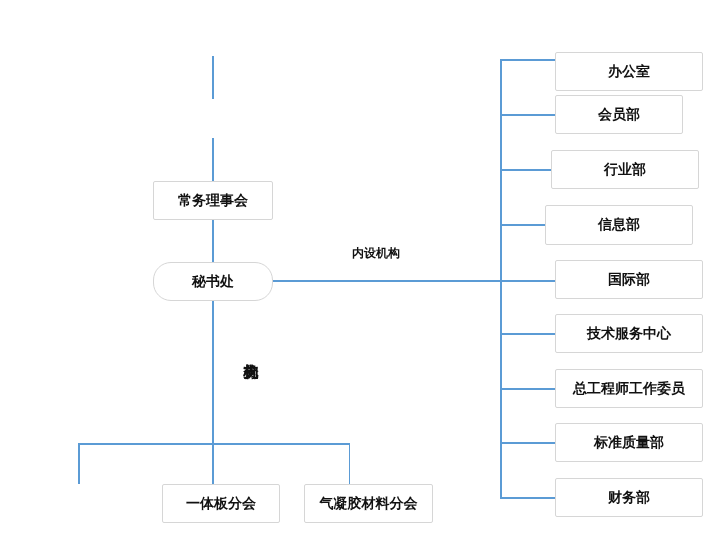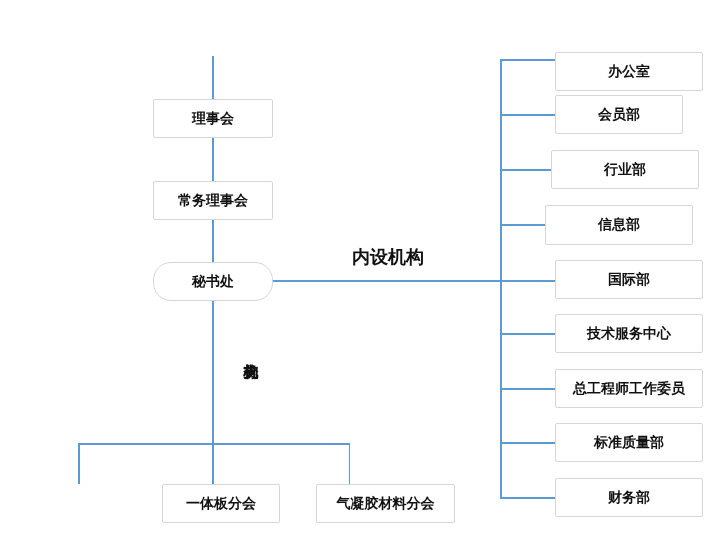--- a/index.html
+++ b/index.html
@@ -31,57 +31,56 @@
     z-index: 2;
   }
   .line {
     position: absolute;
     background: #5b9bd5;
     z-index: 1;
   }
   .hlabel {
     position: absolute;
     font-weight: bold;
-    font-size: 18px;
+    font-size: 12px;
     color: #111111;
     white-space: nowrap;
     z-index: 3;
   }
   .vlabel {
     position: absolute;
     font-weight: bold;
     font-size: 15px;
     color: #111111;
     writing-mode: vertical-rl;
     text-orientation: upright;
     line-height: 1;
     z-index: 3;
   }
 </style>
 </head>
 <body>
 
 <div id="org-chart">
 
-  <div class="box" style="left: 153px; top: 99px; width: 120px; height: 39px; border-color: rgb(214, 214, 214);">理事会</div>
   <div class="box" style="left: 153px; top: 181px; width: 120px; height: 39px; border-color: rgb(214, 214, 214);">常务理事会</div>
   <div class="box" style="left: 153px; top: 262px; width: 120px; height: 39px; border-color: rgb(214, 214, 214); border-radius: 18px;">秘书处</div>
 
   <div class="box" style="left: 555px; top: 40px; width: 148px; height: 39px; border-color: rgb(214, 214, 214); margin-top: 12px;">办公室</div>
   <div class="box" style="left: 555px; top: 95px; width: 128px; height: 39px; border-color: rgb(214, 214, 214);">会员部</div>
   <div class="box" style="left: 551px; top: 150px; width: 148px; height: 39px; border-color: rgb(214, 214, 214);">行业部</div>
   <div class="box" style="left: 545px; top: 205px; width: 148px; height: 40px; border-color: rgb(214, 214, 214);">信息部</div>
   <div class="box" style="left: 555px; top: 260px; width: 148px; height: 39px; border-color: rgb(214, 214, 214);">国际部</div>
   <div class="box" style="left: 555px; top: 314px; width: 148px; height: 39px; border-color: rgb(214, 214, 214);">技术服务中心</div>
   <div class="box" style="left: 555px; top: 423px; width: 148px; height: 39px; border-color: rgb(214, 214, 214);">标准质量部</div>
   <div class="box" style="left: 555px; top: 369px; width: 148px; height: 39px; border-color: rgb(214, 214, 214);">总工程师工作委员</div>
   <div class="box" style="left: 555px; top: 478px; width: 148px; height: 39px; border-color: rgb(214, 214, 214); text-align: right;">财务部</div>
 
   <div class="box" style="left: 162px; top: 484px; width: 118px; height: 39px; border-color: rgb(214, 214, 214);">一体板分会</div>
-  <div class="box" style="left: 316px; top: 484px; width: 139px; height: 39px; border-color: rgb(214, 214, 214); font-family: Liberation Serif, serif;">气凝胶材料分会</div>
+  <div class="box" style="left: 304px; top: 484px; width: 129px; height: 39px; border-color: rgb(214, 214, 214); font-family: Liberation Serif, serif;">气凝胶材料分会</div>
 
   <div class="hlabel" style="left:352px; top:245px;">内设机构</div>
   <div class="vlabel" style="left:243px; top:352px; height:70px;">分支机构</div>
 
   <div class="line" style="left: 212.25px; top: 56px; width: 1.5px; height: 43px; background: rgb(91, 155, 213);"></div>
   <div class="line" style="left: 212.25px; top: 138px; width: 1.5px; height: 43px; background: rgb(91, 155, 213);"></div>
   <div class="line" style="left: 212.25px; top: 220px; width: 1.5px; height: 42px; background: rgb(91, 155, 213);"></div>
   <div class="line" style="left: 212.25px; top: 301px; width: 1.5px; height: 143.5px; background: rgb(91, 155, 213);"></div>
 
   <div class="line" style="left: 273px; top: 280px; width: 282px; height: 1.5px; background: rgb(91, 155, 213);"></div>

